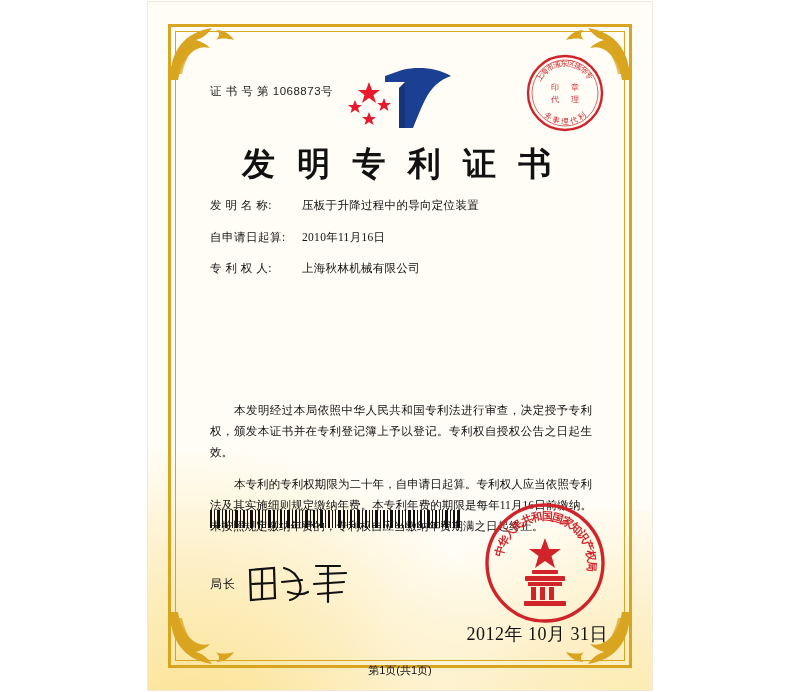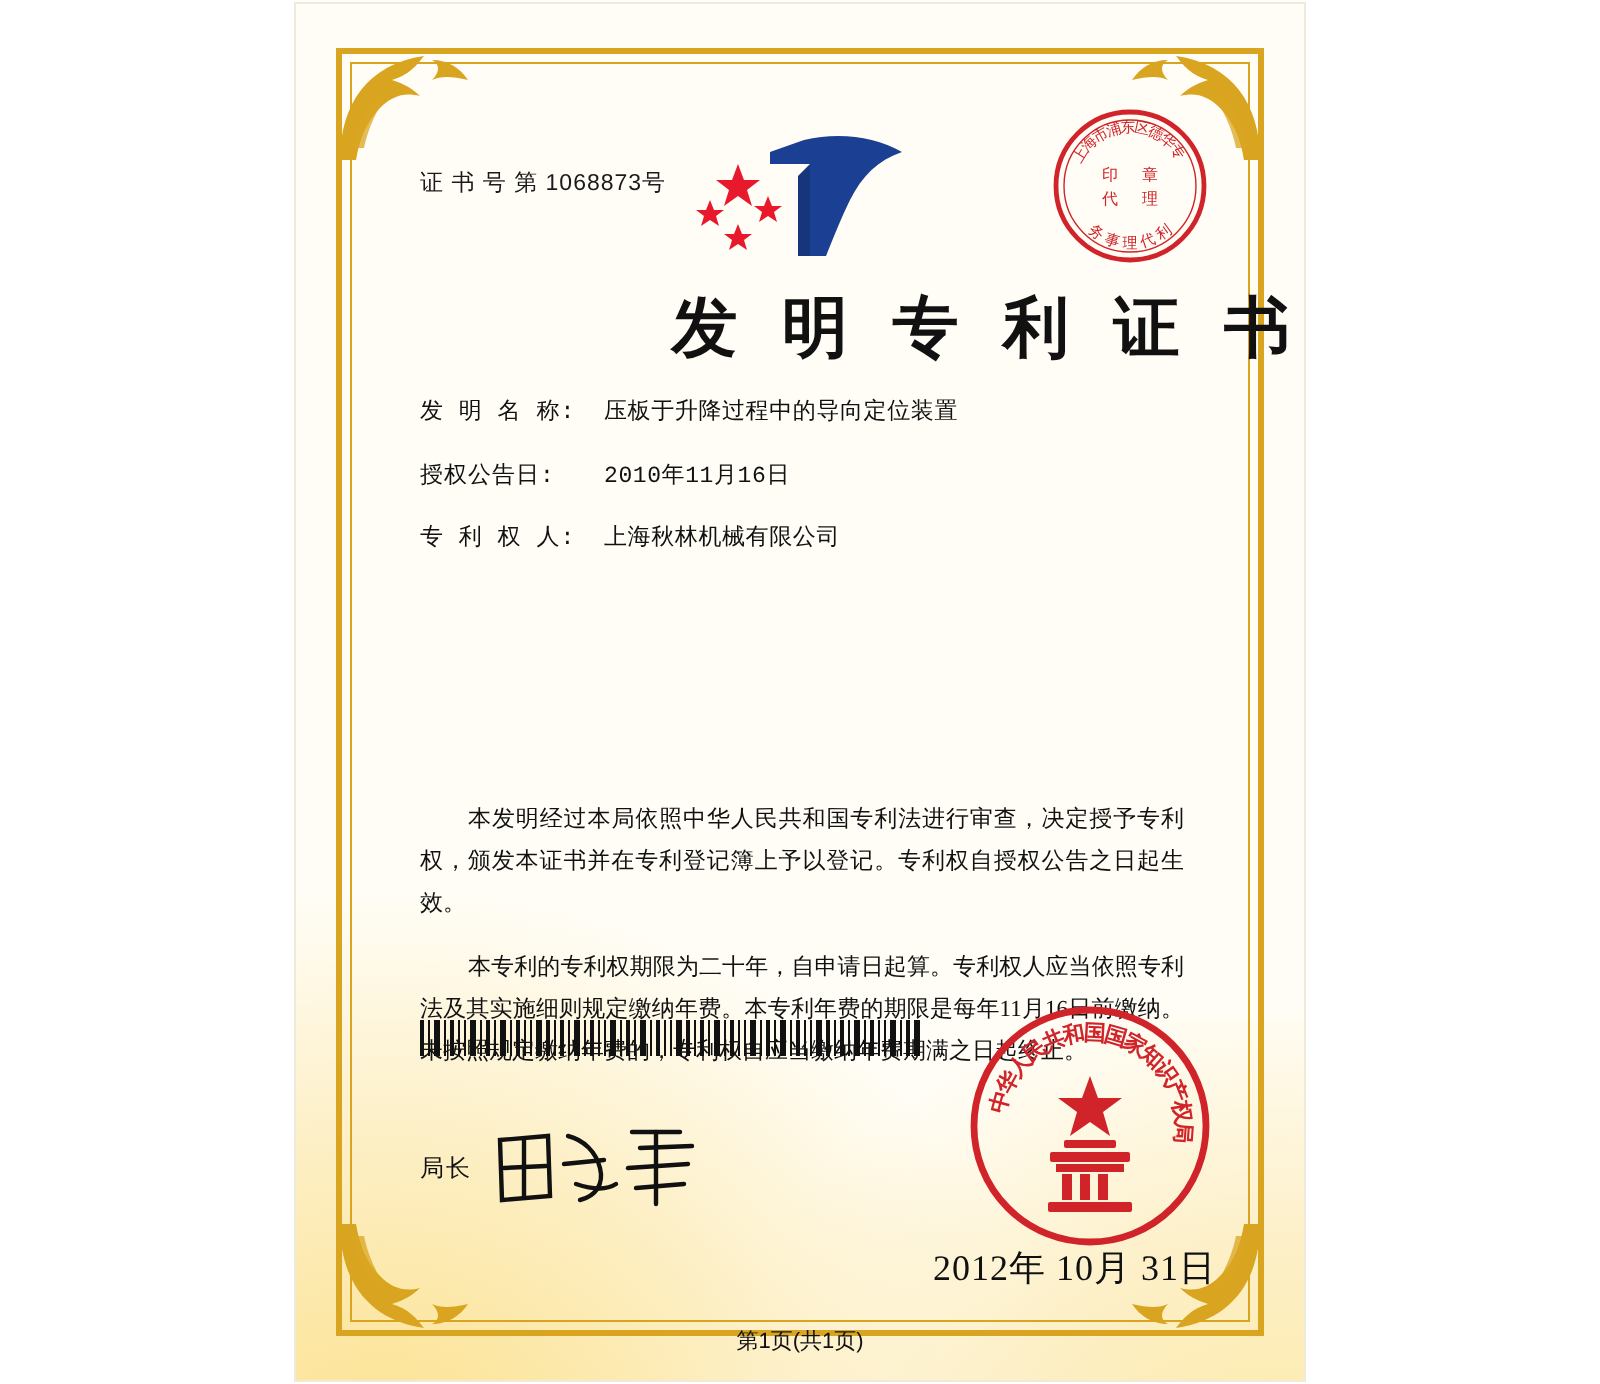--- a/index.html
+++ b/index.html
@@ -105,38 +105,38 @@
     position: absolute;
     right: 44px;
     top: 48px;
     width: 86px;
     height: 86px;
   }
   .title {
     position: absolute;
     left: 0; right: 0;
     top: 140px;
-    text-align: right;
+    text-align: center;
     font-family: "Liberation Serif", serif;
     font-size: 33px;
     font-weight: bold;
     letter-spacing: 7px;
     color: #111111;
   }
   .fields {
     position: absolute;
     left: 62px;
     top: 196px;
     right: 60px;
   }
   .field-row {
     display: flex;
     align-items: baseline;
     margin-bottom: 16.5px;
-    font-family: Liberation Mono, monospace;
+    font-family: Liberation Serif, serif;
     font-size: 11.5px;
     color: #111111;
   }
   .field-label {
     width: 92px;
     flex: none;
     letter-spacing: 0.5px;
     white-space: nowrap;
   }
   .field-value {
@@ -292,21 +292,21 @@
       </div>
 
       <div class="title">发 明 专 利 证 书</div>
 
       <div class="fields">
         <div class="field-row">
           <span class="field-label">发 明 名 称:</span>
           <span class="field-value">压板于升降过程中的导向定位装置</span>
         </div>
         <div class="field-row">
-          <span class="field-label">授权公告日:</span>
+          <span class="field-label">自申请日起算:</span>
           <span class="field-value">2010年11月16日</span>
         </div>
         <div class="field-row">
           <span class="field-label">专 利 权 人:</span>
           <span class="field-value">上海秋林机械有限公司</span>
         </div>
       </div>
 
       <div class="paras">
         <p class="para">本发明经过本局依照中华人民共和国专利法进行审查，决定授予专利权，颁发本证书并在专利登记簿上予以登记。专利权自授权公告之日起生效。</p>

